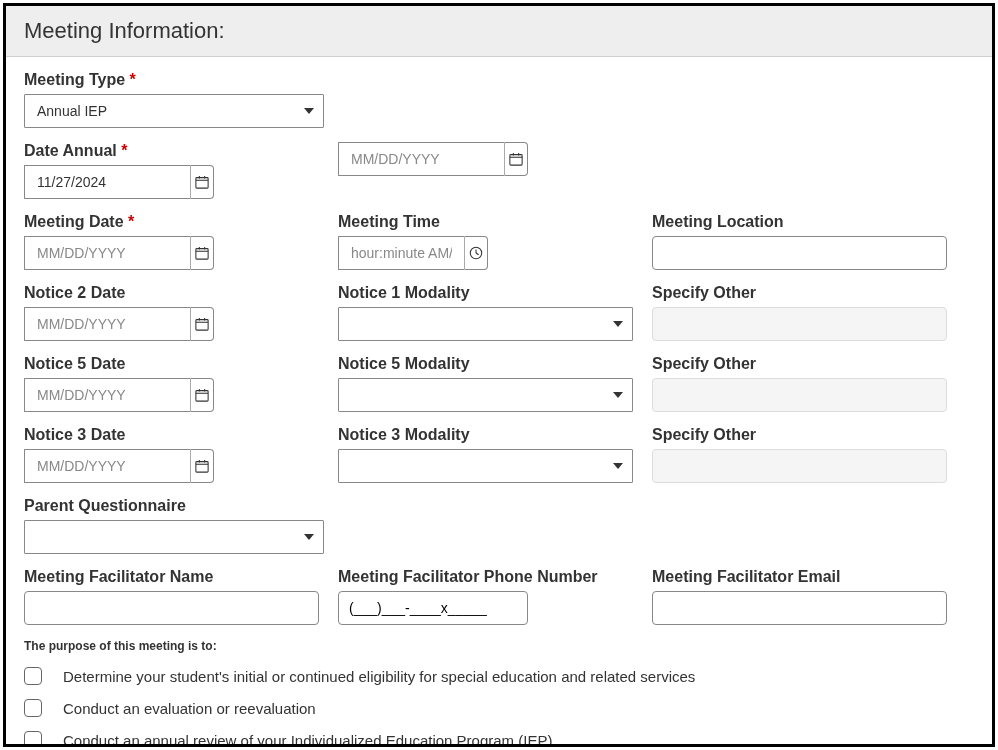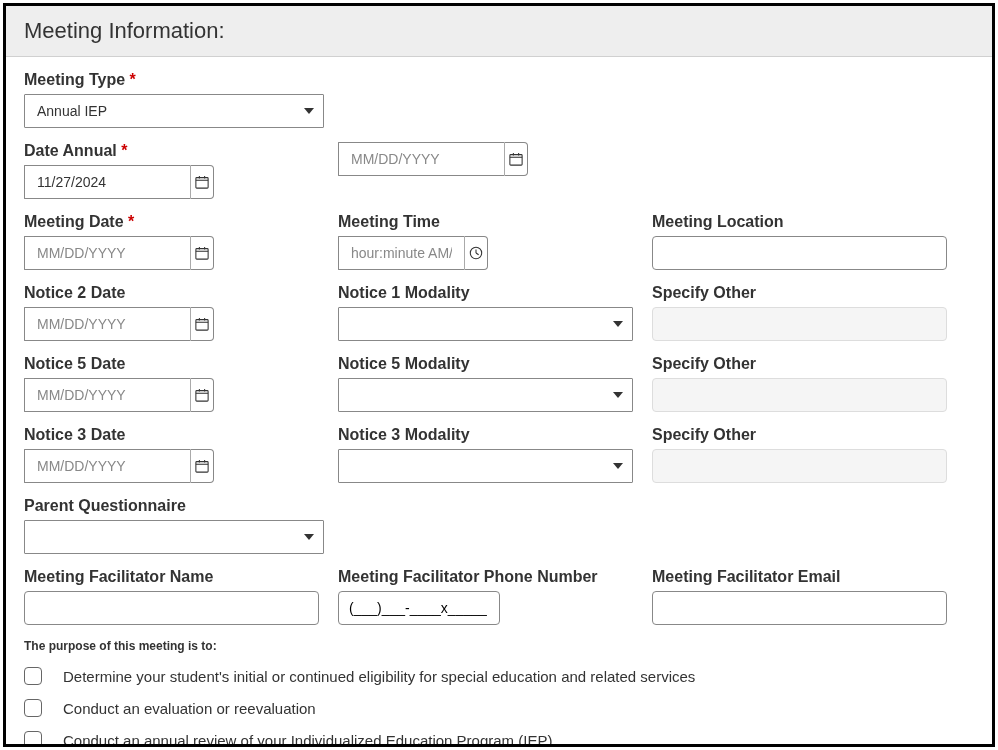--- a/index.html
+++ b/index.html
@@ -121,21 +121,21 @@
   .plain-input {
     width: 295px;
     height: 34px;
     border: 1px solid #888;
     border-radius: 4px;
     padding: 0 10px;
     font-size: 14px;
     background: #fff;
   }
   .phone-input {
-    width: 162px;
+    width: 190px;
     height: 34px;
     border: 1px solid #888;
     border-radius: 4px;
     padding: 0 10px;
     font-size: 14px;
     background: #fff;
     font-family: Arial;
   }
   .section-label {
     font-size: 12px;

